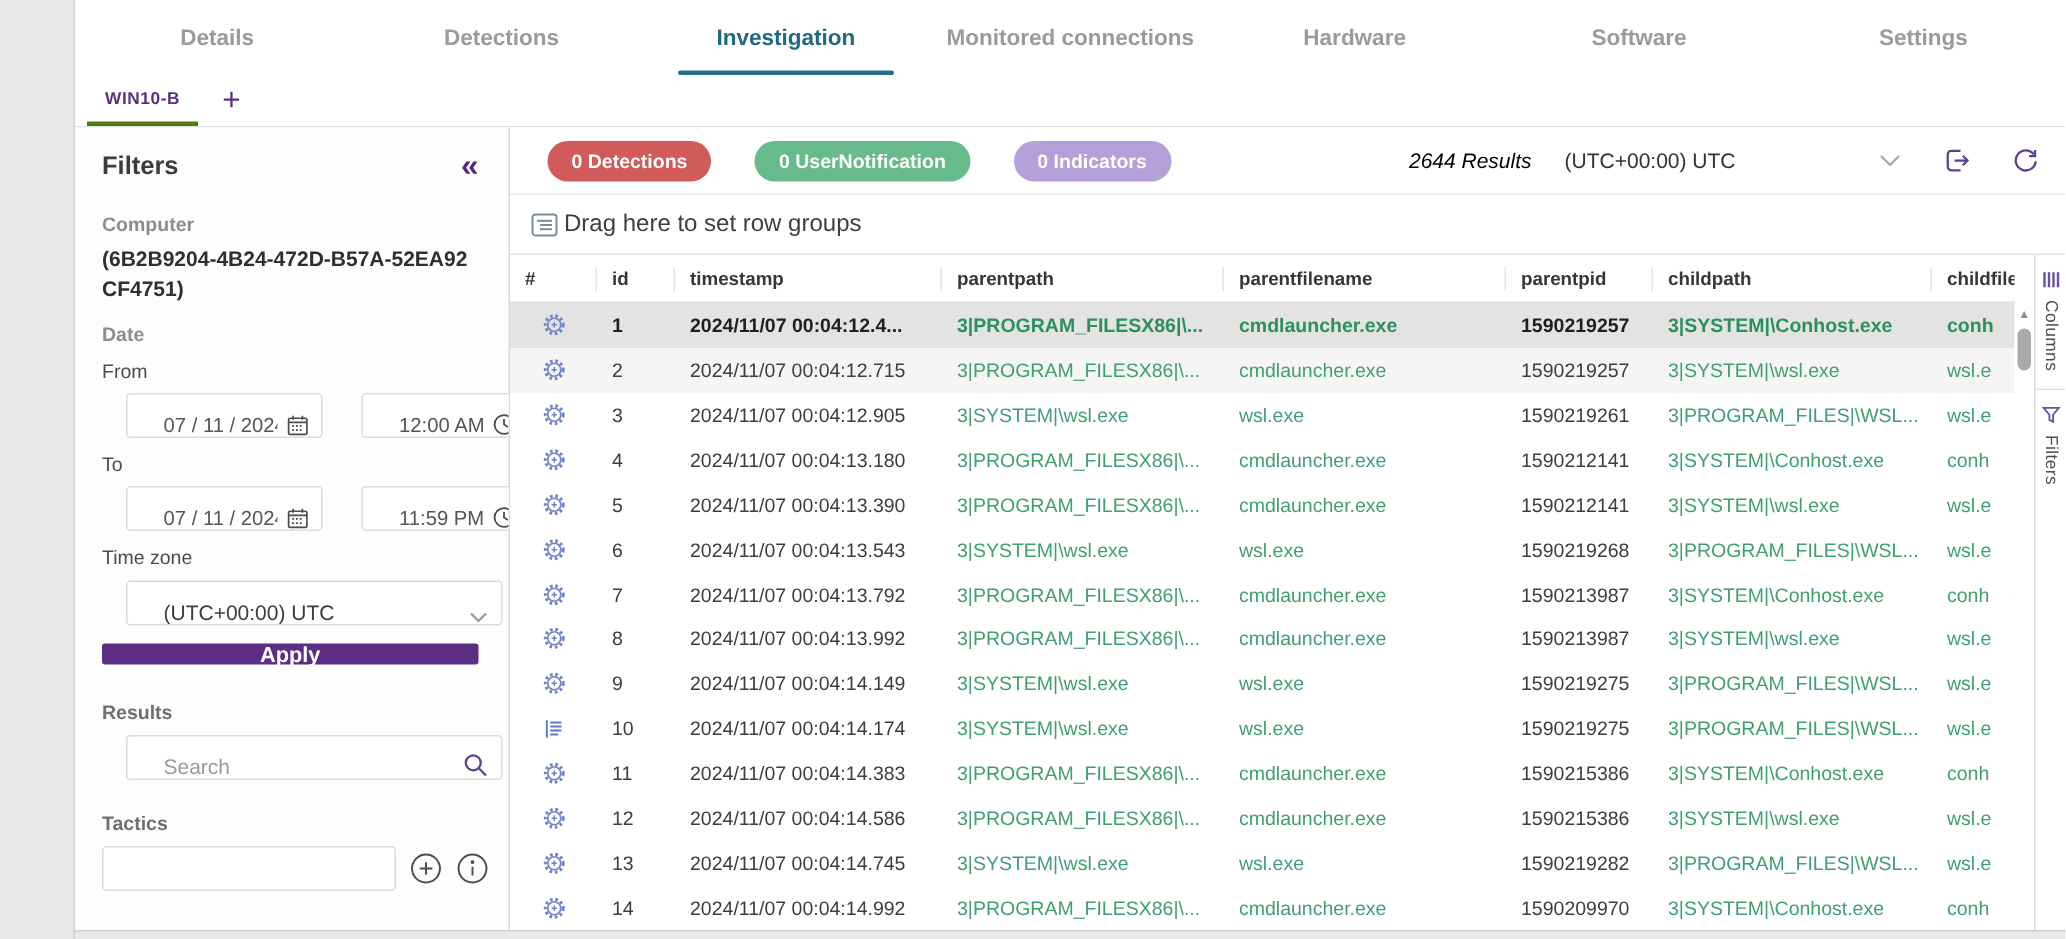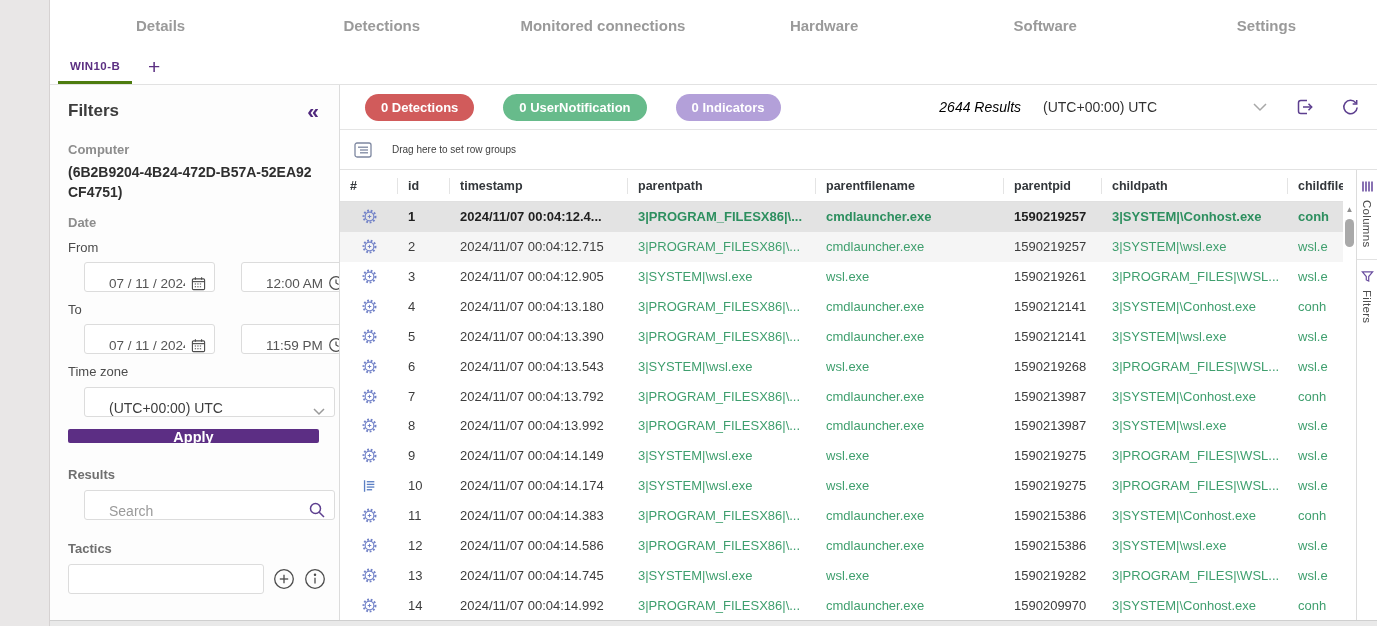--- a/index.html
+++ b/index.html
@@ -56,21 +56,21 @@
   .toolbar { height:45px; flex:none; display:flex; align-items:center; padding:0 16px 0 25px; border-bottom:1px solid #e5e5e5; }
   .badges { display:flex; align-items:center; gap:29px; }
   .badge { height:27px; display:flex; align-items:center; padding:0 16px; border-radius:14px; color:#fff; font-size:13px; font-weight:700; cursor:pointer; white-space:nowrap; }
   .toolbar-right { margin-left:auto; display:flex; align-items:center; }
   .results-count { font-size:14px; color:#000000; font-weight:400; margin-right:22px;font-style:italic; }
   .tz { font-size:14px; color:#333; cursor:pointer; }
   .tz-chevron { margin-left:95px; cursor:pointer; }
   .tb-icon { margin-left:25px; cursor:pointer; }
 
   .group-bar { height:40px; flex:none; display:flex; align-items:center; padding:0 14px; border-bottom:1px solid #e2e2e2; }
-  .group-bar .hint { margin-left:20px; font-size:10px; color:#3e3e3e; }
+  .group-bar .hint { margin-left:4px; font-size:16px; color:#3e3e3e; }
 
   .grid-area { flex:1; display:flex; min-height:0; }
   .table { flex:1; display:flex; flex-direction:column; min-width:0; }
   .grid-cols { display:grid; grid-template-columns:58px 52px 178px 188px 188px 98px 186px 1fr; }
   .grid-header { height:32px; flex:none; border-bottom:1px solid #e0e0e0; align-items:center; }
   .hcell { font-size:12.5px; font-weight:700; color:#33373b; padding:0 6px 0 10px; white-space:nowrap; overflow:hidden; border-right:1px solid #e4e4e4; height:16px; line-height:16px; cursor:pointer; }
   .hcell:last-child { border-right:none; }
   .grid-rows { flex:1; display:flex; flex-direction:column; min-height:0; }
   .grow { flex:1; align-items:center; cursor:pointer; background:#fff; }
   .grow.shaded { background:#f5f5f5; }
@@ -97,20 +97,21 @@
 </head>
 <body>
 
 <div class="app">
   <div class="edge-strip"></div>
 
   <div class="app-body">
     <div class="top-tabbar">
         <div class="top-tab">Details</div>
         <div class="top-tab">Detections</div>
+        <div class="top-tab active">Investigation</div>
         <div class="top-tab">Monitored connections</div>
         <div class="top-tab">Hardware</div>
         <div class="top-tab">Software</div>
         <div class="top-tab">Settings</div>
       </div>
 
     <div class="subtab-bar">
       <div class="machine-tab">WIN10-B</div>
       <div class="add-tab">+</div>
     </div>

